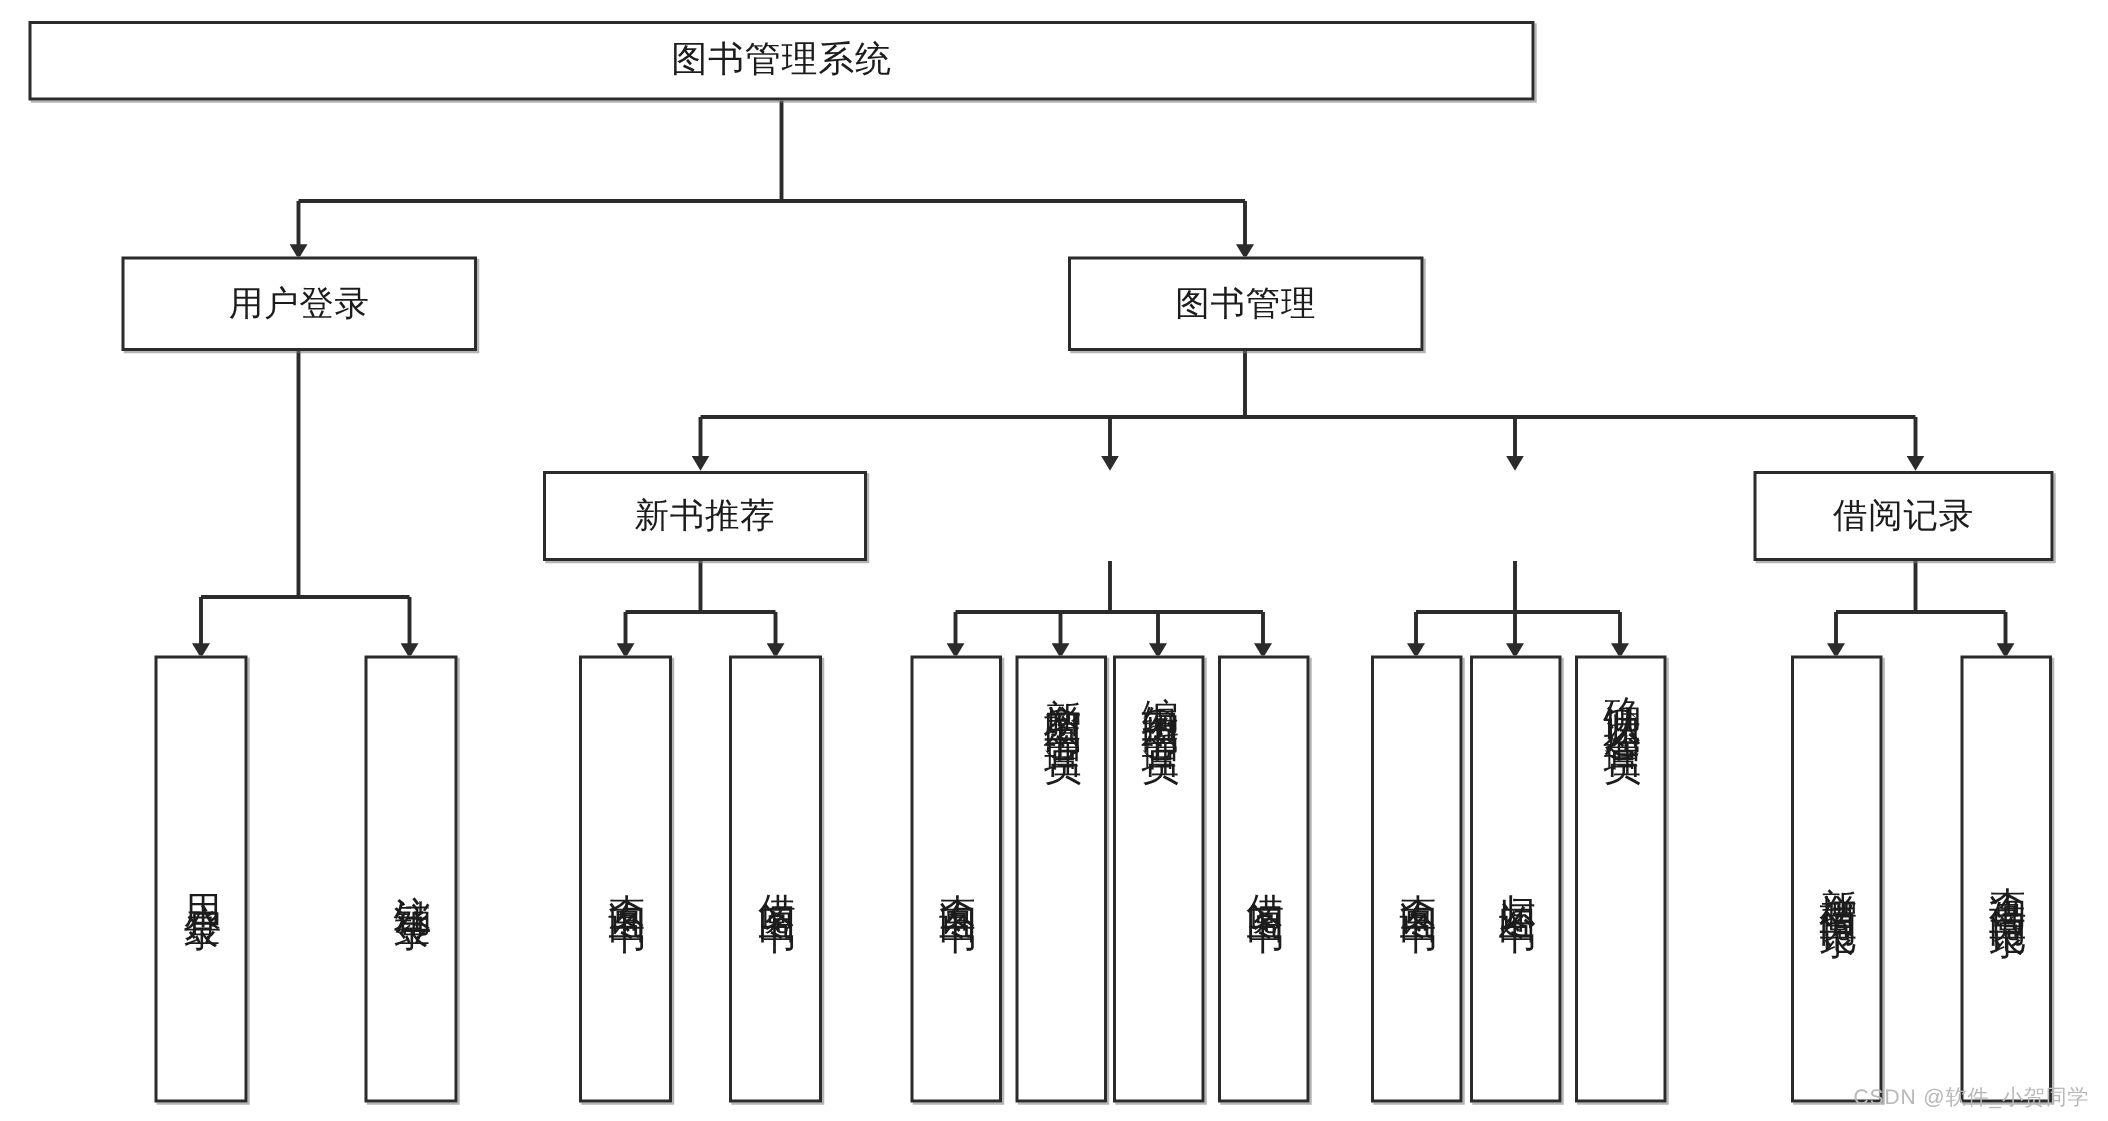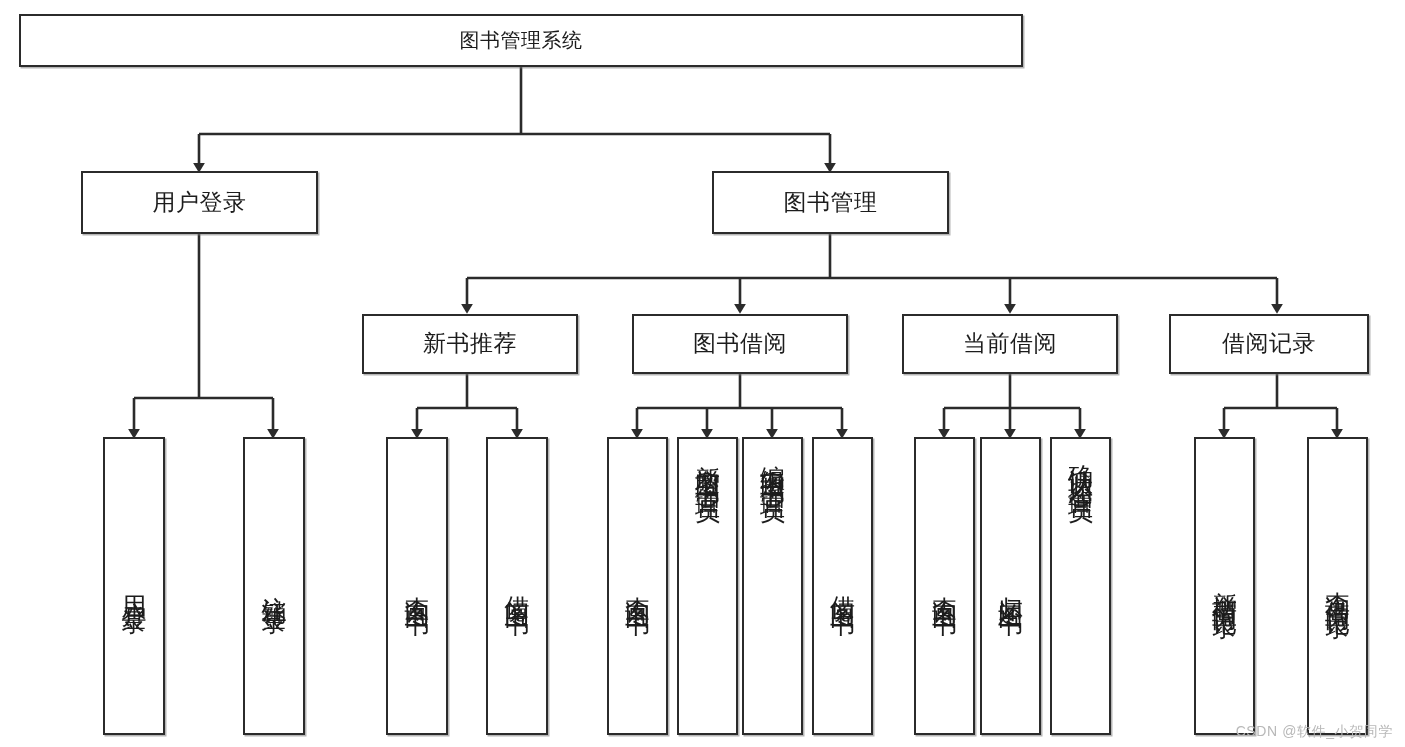--- a/index.html
+++ b/index.html
@@ -40,21 +40,21 @@
     line-height: 1.18;
     text-align: center;
     white-space: nowrap;
   }
   
   .node.h .label {
     font-size: 23px;
     letter-spacing: 0.5px;
   }
   .node.root .label {
-    font-size: 20px;
+    font-size: 24px;
   }
   
   .node.v {
     align-items: flex-start;
     padding-top: 6px;
   }
   .node.v .label {
     writing-mode: vertical-rl;
     text-orientation: upright;
     font-size: 25px;
@@ -147,27 +147,21 @@
   </div>
 
   <div class="node h" style="left:362px; top:314px; width:216px; height:60px;">
     <span class="label">新书推荐</span>
   </div>
 
   <div class="node h" style="left:712px; top:171px; width:237px; height:63px;">
     <span class="label">图书管理</span>
   </div>
 
-  <div class="node h" style="left:632px; top:314px; width:216px; height:60px;">
-    <span class="label">图书借阅</span>
-  </div>
-
-  <div class="node h" style="left:902px; top:314px; width:216px; height:60px;">
-    <span class="label">当前借阅</span>
-  </div>
+
 
   <div class="node h" style="left:1169px; top:314px; width:200px; height:60px;">
     <span class="label">借阅记录</span>
   </div>
 
   <div class="node v mid" style="left:103px; top:437px; width:62px; height:298px;">
     <span class="label">用户登录</span>
   </div>
 
   <div class="node v mid" style="left:243px; top:437px; width:62px; height:298px;">

